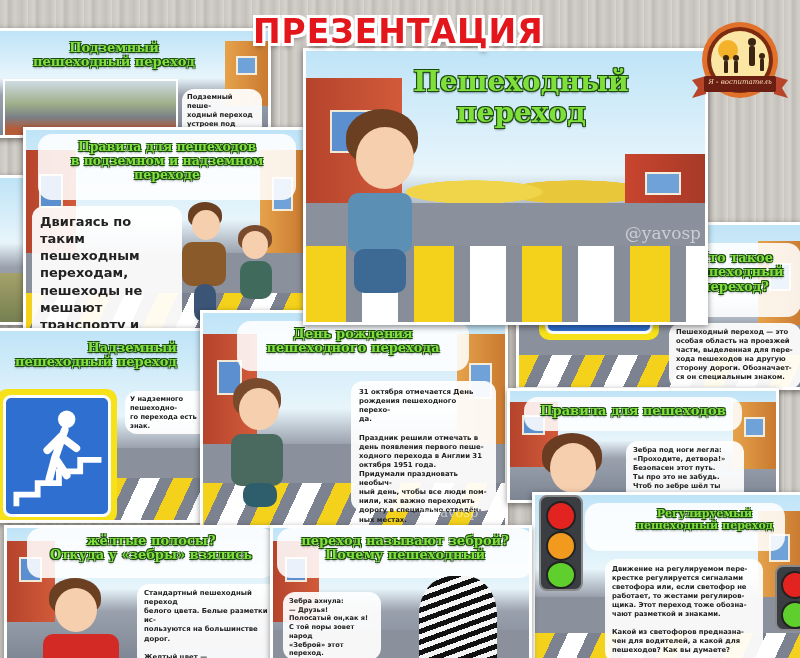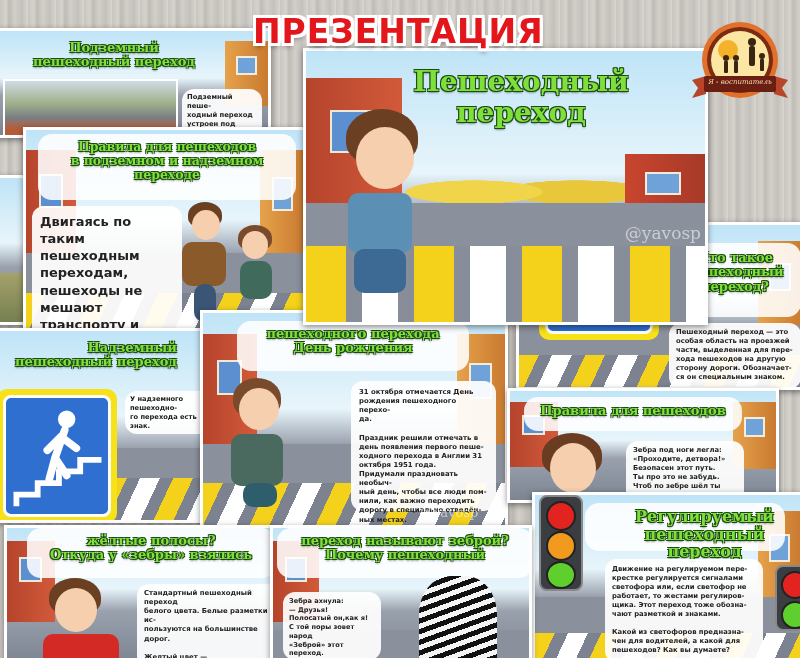--- a/index.html
+++ b/index.html
@@ -134,22 +134,22 @@
 знак.</div>
 </div>
 
 <div class="slide" style="left:200px;top:310px;width:308px;height:218px;">
   <div class="bld-l"></div>
   <div class="bld-r"></div>
   <div class="road"></div>
   <div class="zebra" style="height:20%"></div>
   <div class="title-box" style="left:34px;top:8px;width:232px;height:50px;padding-top:6px;">
     <div class="gt" style="font-size:13px;">
+      <div>День рождения</div>
       <div>пешеходного перехода</div>
-      <div>День рождения</div>
     </div>
   </div>
   <div class="kid" style="left:22px;top:65px;width:70px;height:145px;">
     <div class="hair" style="left:8px;top:0;width:48px;height:40px;background:#7a4a2c"></div>
     <div class="head" style="left:14px;top:10px;width:40px;height:42px;"></div>
     <div class="body" style="left:6px;top:56px;width:52px;height:52px;background:#4a6a5f;"></div>
     <div class="body" style="left:18px;top:105px;width:34px;height:24px;background:#2e5e6c;"></div>
   </div>
   <div class="txt" style="left:148px;top:68px;width:145px;height:130px;font-size:6.9px;">31 октября отмечается День
 рождения пешеходного перехо-
@@ -190,21 +190,21 @@
   <div class="tl" style="left:4px;top:0;width:44px;height:96px;">
     <div class="lamp" style="top:4px;width:30px;height:30px;background:#e3231f"></div>
     <div class="lamp" style="top:34px;width:30px;height:30px;background:#f29a1d"></div>
     <div class="lamp" style="top:64px;width:30px;height:28px;background:#5fcf2d"></div>
   </div>
   <div class="tl" style="left:240px;top:70px;width:40px;height:66px;">
     <div class="lamp" style="top:4px;width:28px;height:28px;background:#e3231f"></div>
     <div class="lamp" style="top:34px;width:28px;height:28px;background:#5fcf2d"></div>
   </div>
   <div class="title-box" style="left:50px;top:8px;width:200px;height:48px;padding-top:5px;">
-    <div class="gt" style="font-size:16px;padding-left:39px;">
+    <div class="gt" style="font-size:11px;padding-left:39px;">
       <div>Регулируемый</div>
       <div>пешеходный переход</div>
     </div>
   </div>
   <div class="txt" style="left:70px;top:64px;width:158px;height:104px;font-size:6.8px;padding:6px 7px;">Движение на регулируемом пере-
 крестке регулируется сигналами
 светофора или, если светофор не
 работает, то жестами регулиров-
 щика. Этот переход тоже обозна-
 чают разметкой и знаками.

